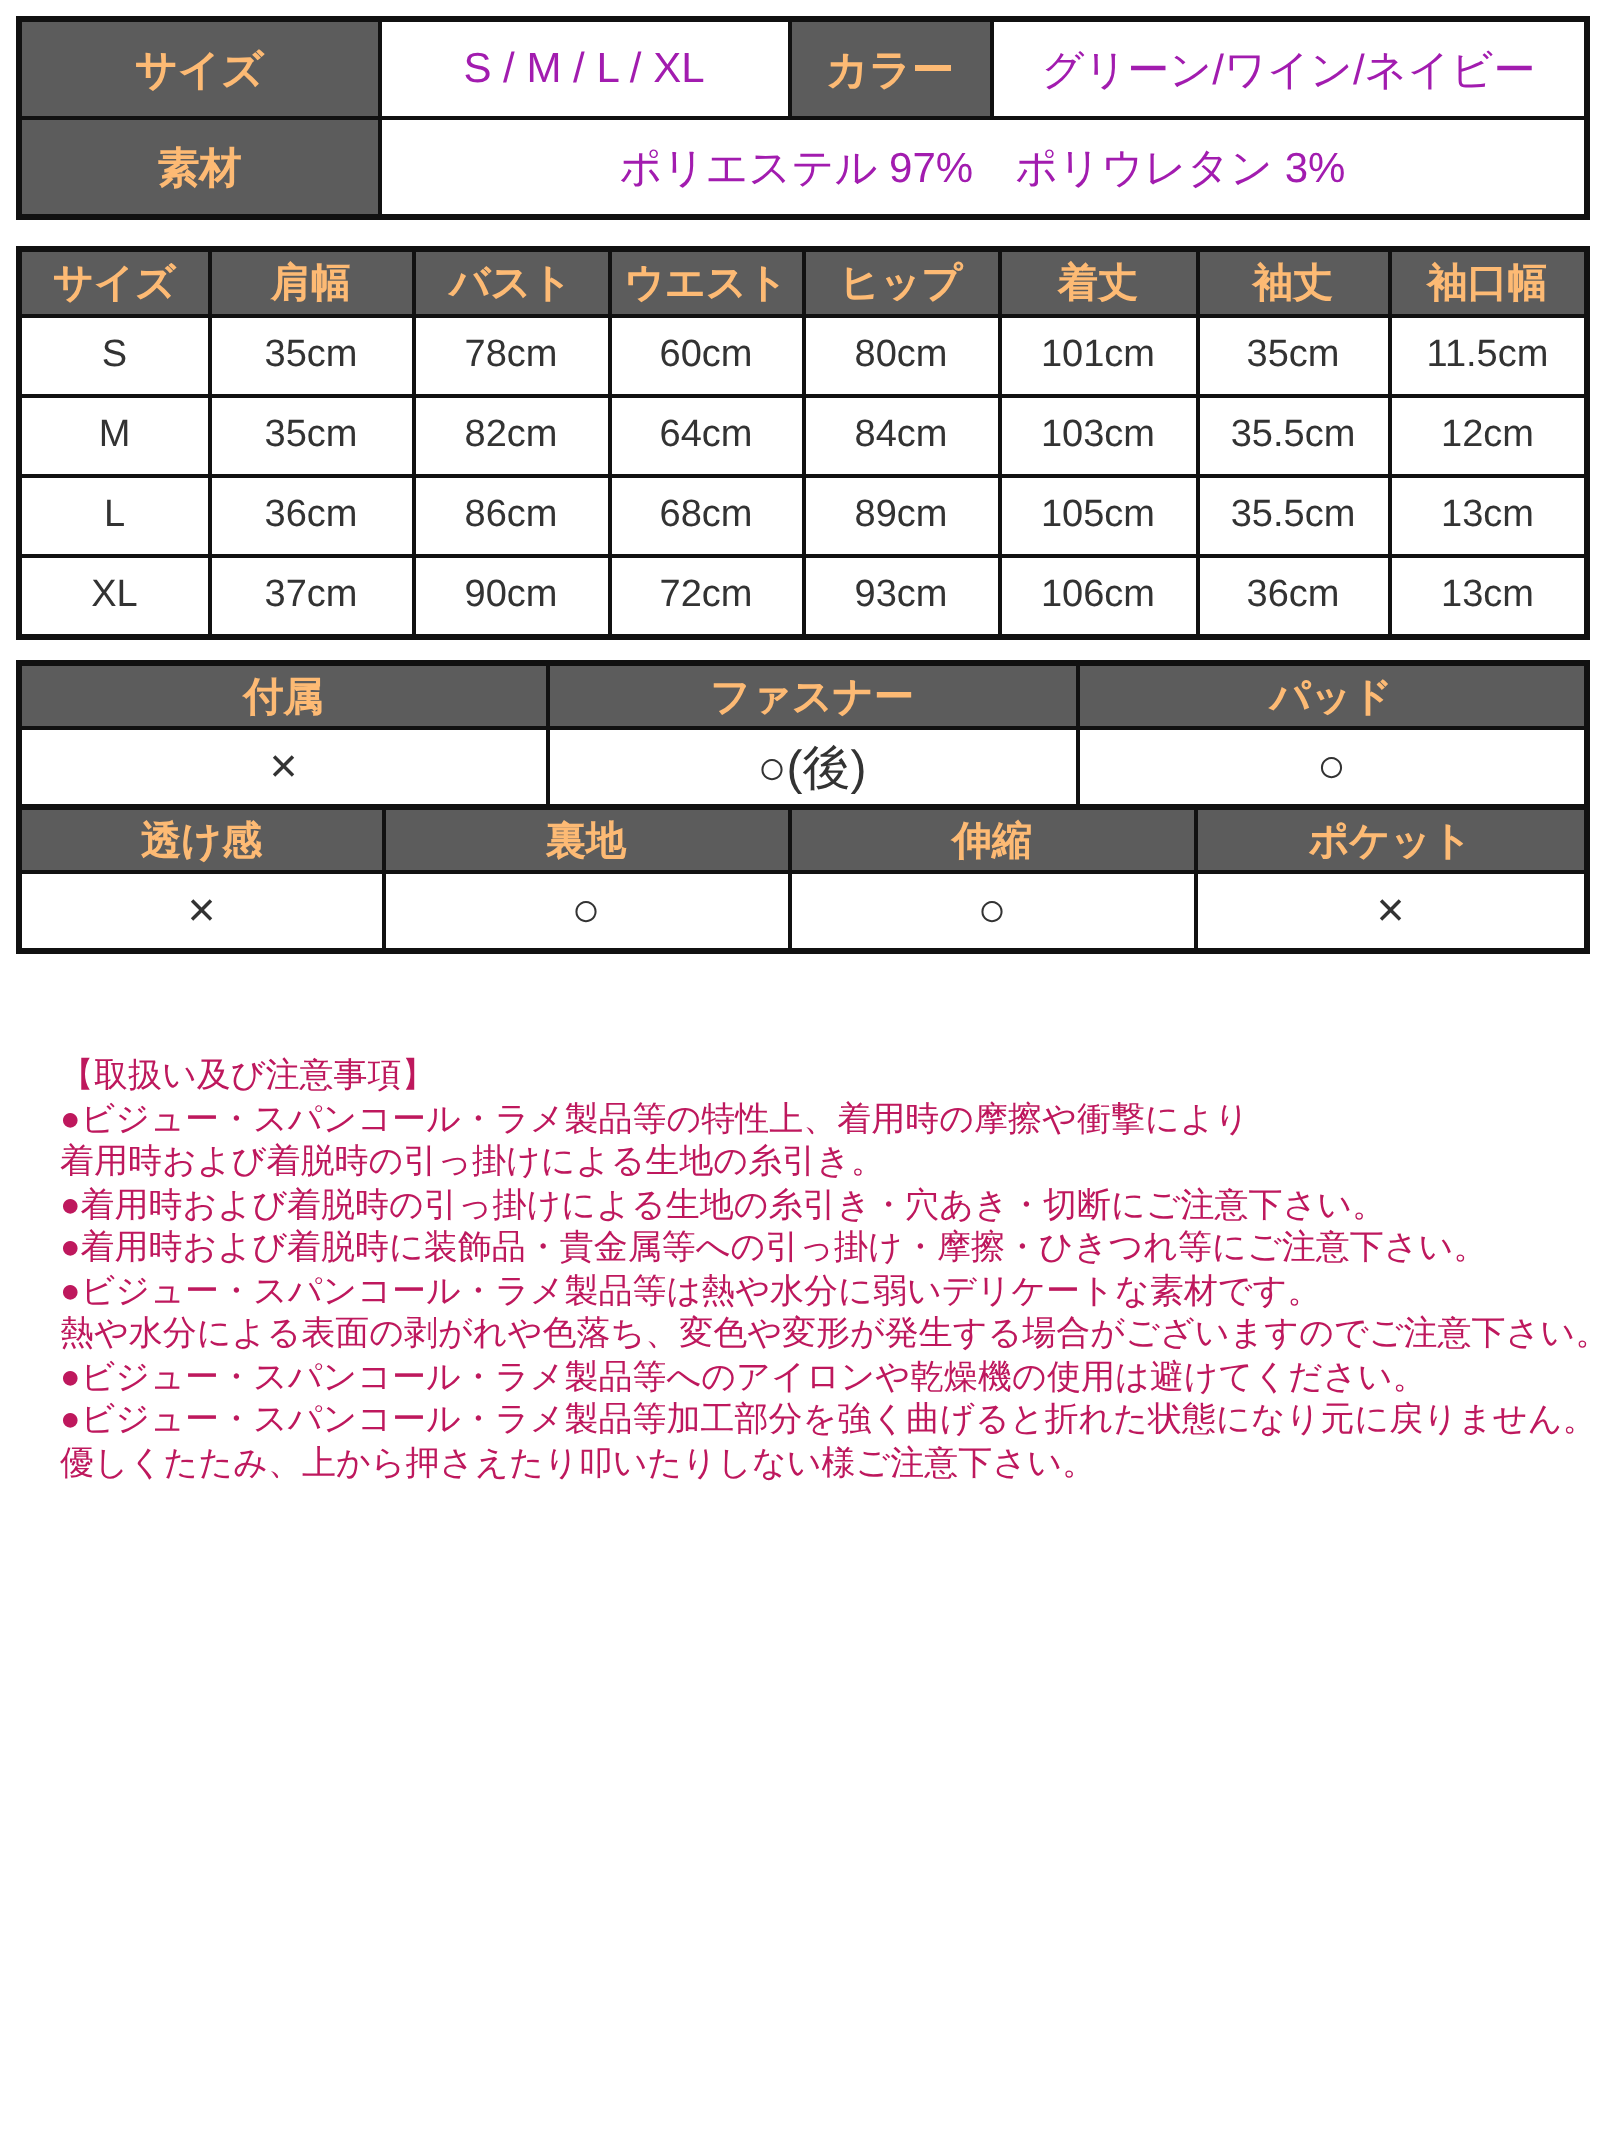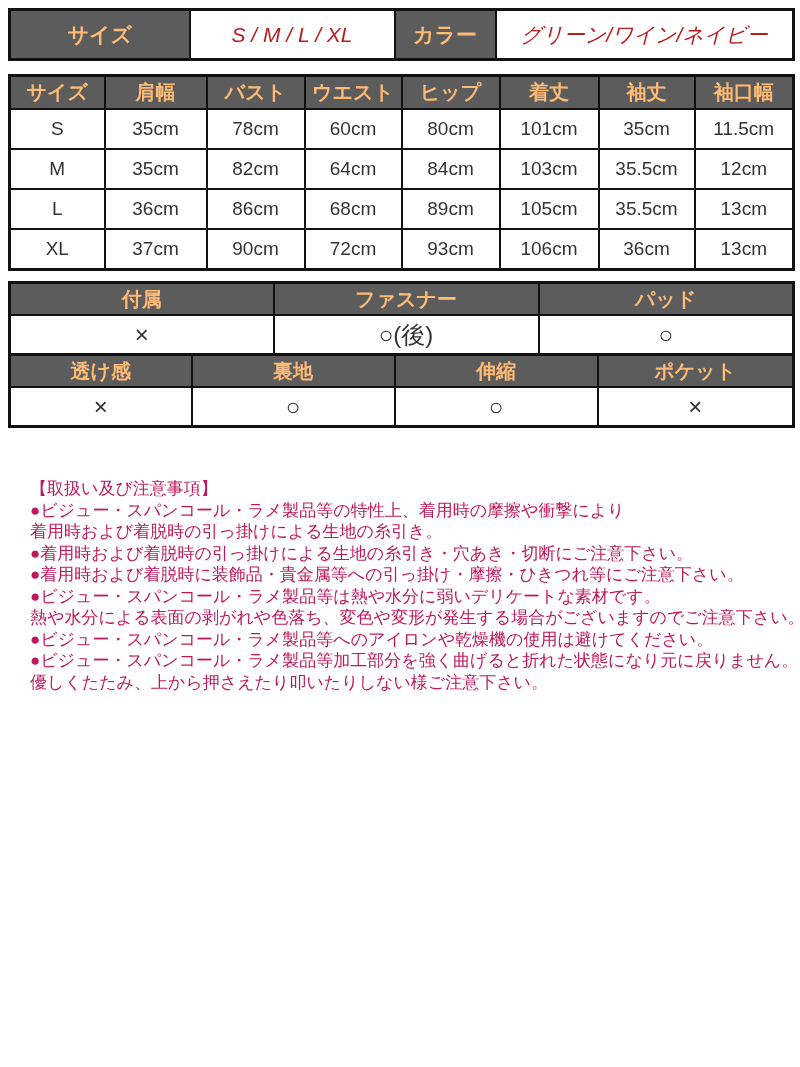--- a/index.html
+++ b/index.html
@@ -38,21 +38,21 @@
     background: #5c5c5c;
     color: #fdba74;
     font-weight: bold;
   }
   
   .info-tbl th,
   .info-tbl td {
     height: 47px;
     font-size: 21px;
   }
-  .info-tbl td { color: #b91c1c; font-style: italic; }
+  .info-tbl td { color: #a21caf; }
   
   .size-tbl { margin-top: 13px; }
   .size-tbl th {
     height: 31px;
     font-size: 20px;
   }
   .size-tbl td {
     height: 38px;
     font-size: 19px;
     color: #333333;
@@ -93,20 +93,24 @@
         <col style="width:205px">
         <col style="width:101px">
         <col style="width:298px">
     </colgroup>
     <tbody>
         <tr>
       <th>サイズ</th>
       <td>S / M / L / XL</td>
       <th>カラー</th>
       <td>グリーン/ワイン/ネイビー</td>
+    </tr>
+    <tr>
+      <th>素材</th>
+      <td colspan="3">ポリエステル 97%　ポリウレタン 3%</td>
     </tr>
   </tbody>
     </table>
 
   <table class="tbl size-tbl">
     <colgroup>
       <col style="width:95px">
         <col style="width:102px">
         <col style="width:98px">
         <col style="width:97px">

